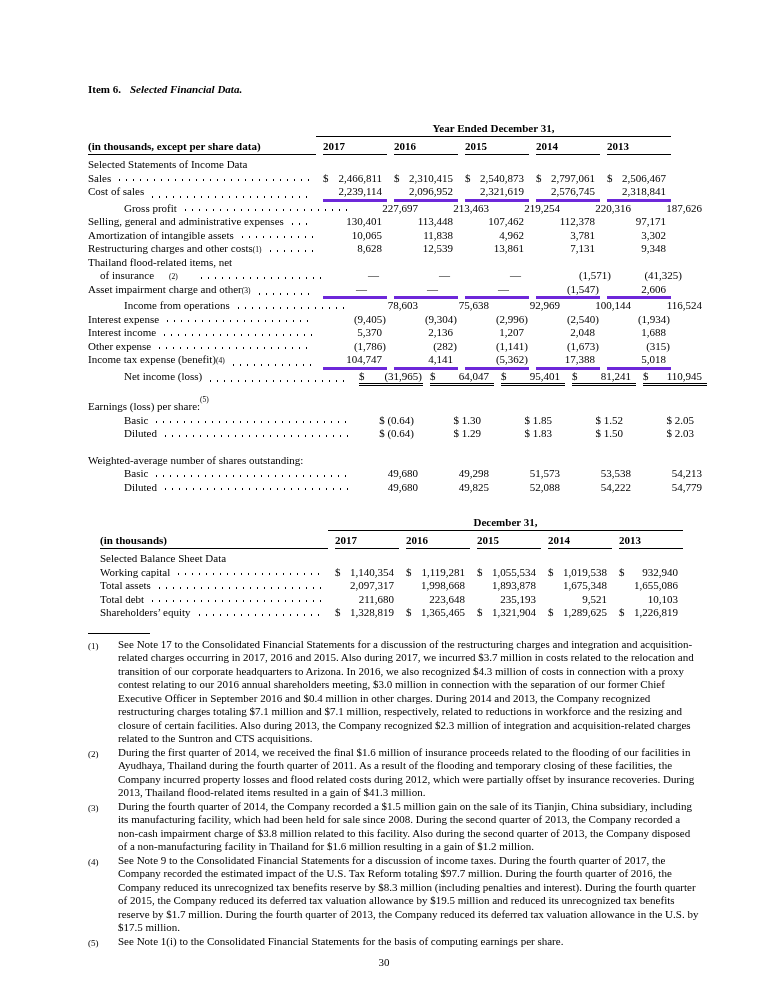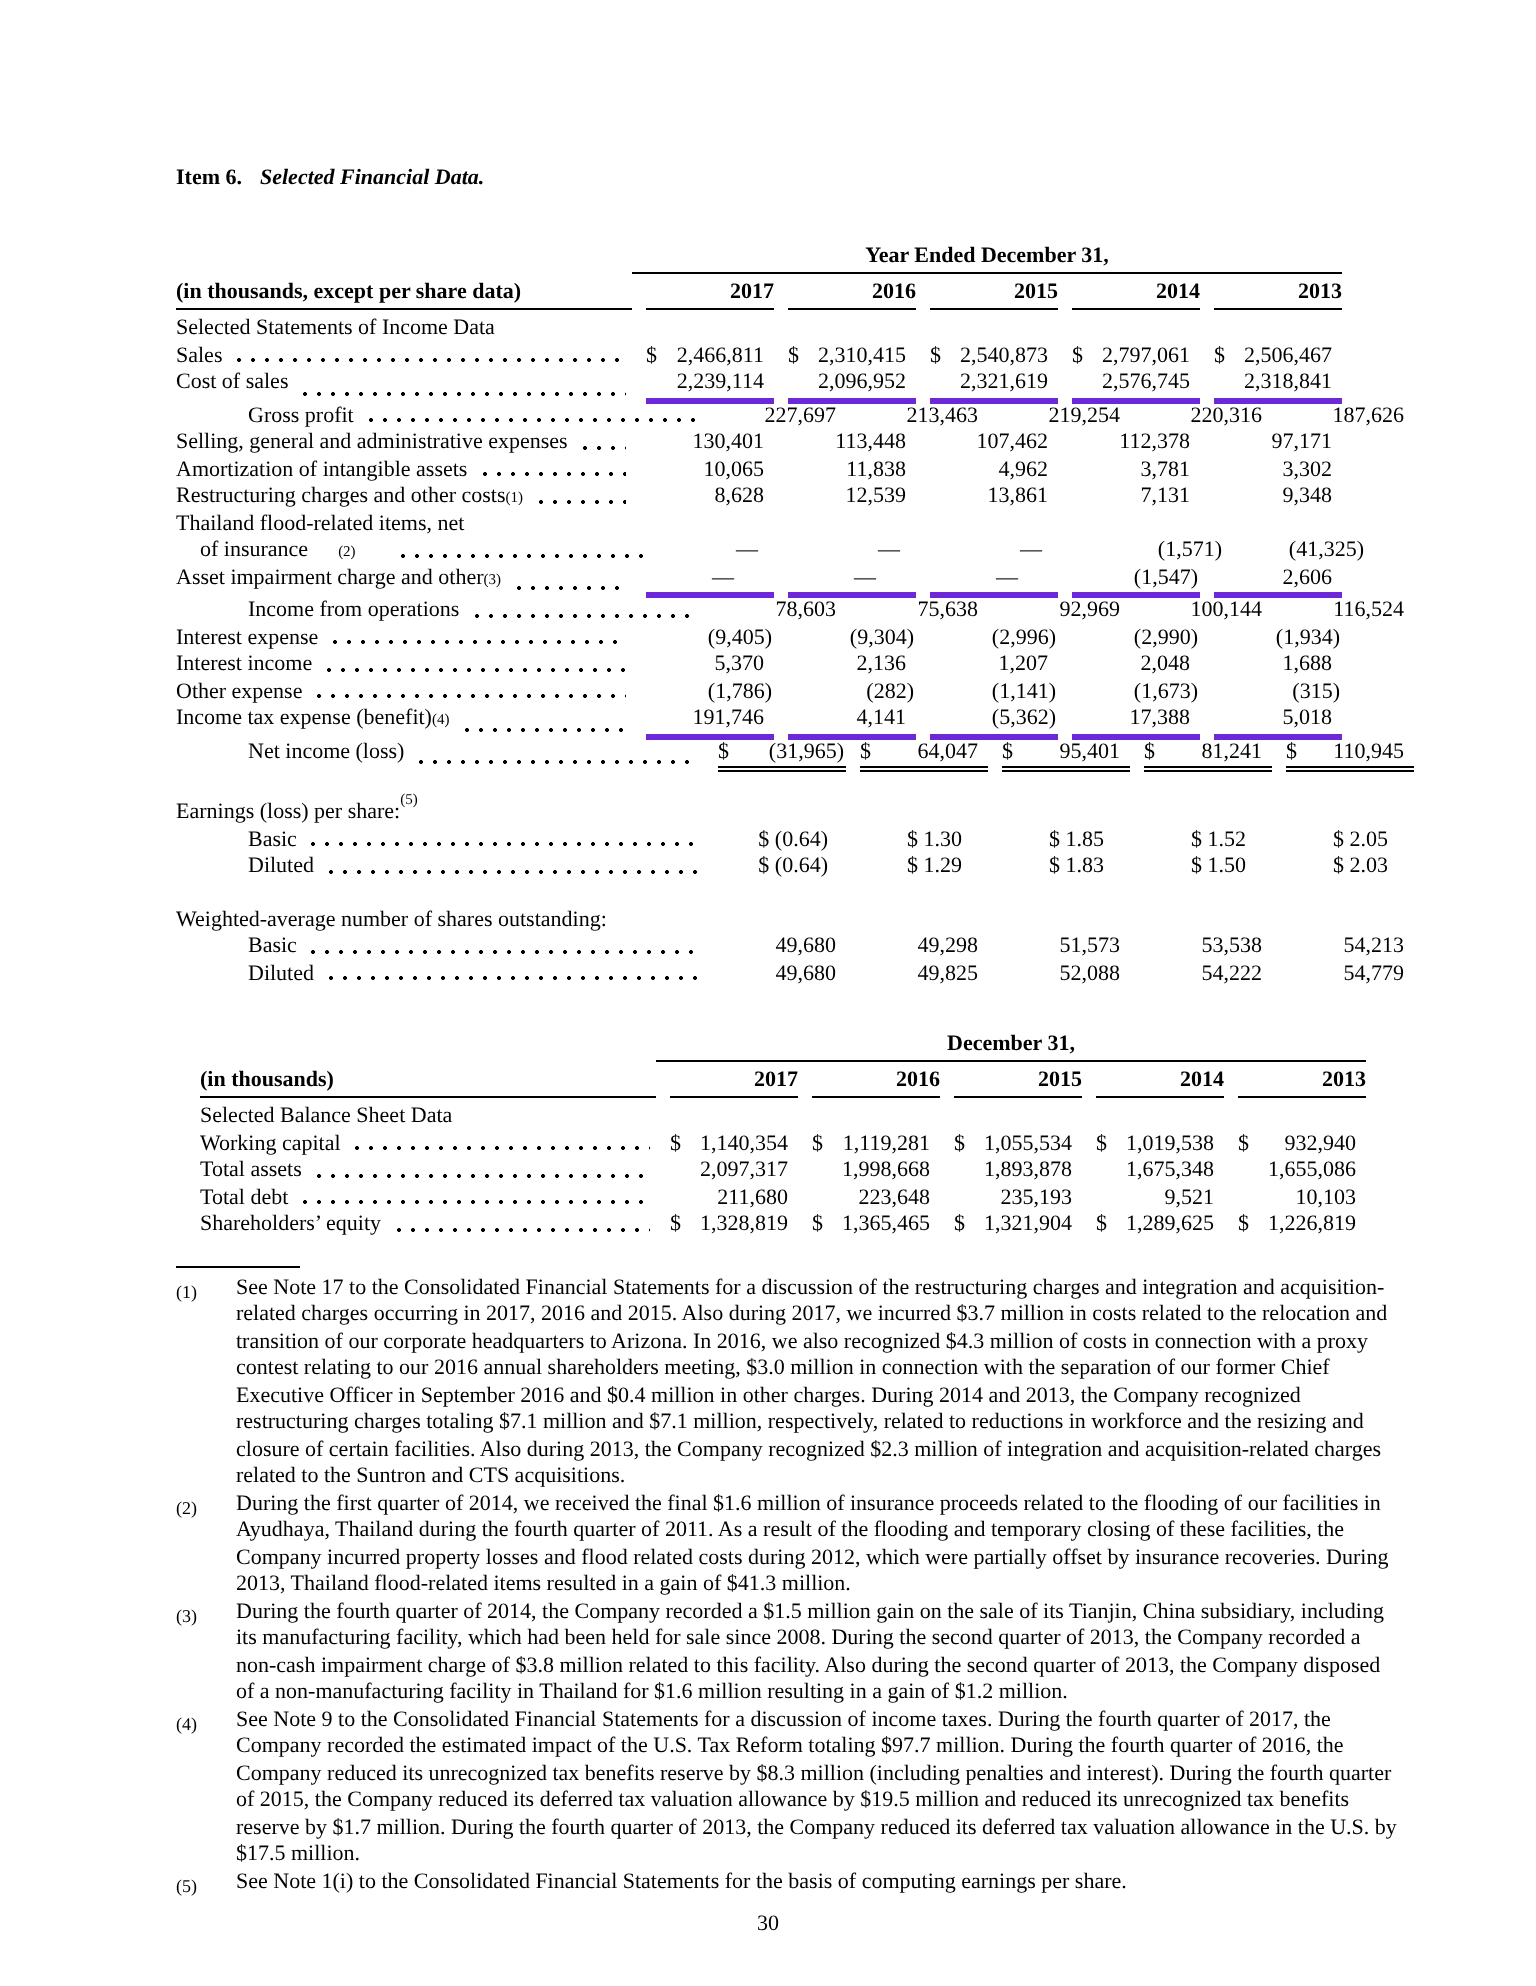--- a/index.html
+++ b/index.html
@@ -18,21 +18,21 @@
   .doc-title .bi{font-weight:bold;font-style:italic;margin-left:9px;}
 
   .fintable{width:583px;}
   .thead-period{display:flex;align-items:flex-end;height:15px;}
   .thead-period .stub{width:228px;flex:none;}
   .thead-period .period{flex:1 1 auto;text-align:center;font-weight:bold;
       border-bottom:1px solid #000;padding-bottom:1px;line-height:13px;}
   .thead-years{display:flex;align-items:flex-end;height:18px;margin-bottom:3px;}
   .thead-years .stub{width:228px;flex:none;font-weight:bold;border-bottom:1px solid #000;
       padding-bottom:1px;line-height:13px;white-space:nowrap;}
-  .yearcell{width:64px;flex:none;margin-left:7px;text-align:right;font-weight:bold;
+  .yearcell{width:64px;flex:none;margin-left:7px;text-align:left;font-weight:bold;
       border-bottom:1px solid #000;padding-bottom:1px;line-height:13px;}
 
   .trow{display:flex;line-height:13.5px;min-height:13.5px;}
   .trow.section .row-label{font-weight:normal;}
   .labelcell{width:228px;flex:none;display:flex;align-items:baseline;white-space:nowrap;}
   .labelwide{white-space:nowrap;}
   sup{font-size:7.5px;line-height:0;vertical-align:4px;}
   .leader{flex:1 1 auto;min-width:0;height:11px;align-self:flex-end;margin:0 3px 1px 5px;
       background-image:radial-gradient(circle,#000 0.9px,rgba(0,0,0,0) 1.1px);
       background-size:7px 4px;background-repeat:repeat-x;
@@ -293,21 +293,21 @@
           <div class="cell">
             <span class="val neg">(9,405)</span>
           </div>
           <div class="cell">
             <span class="val neg">(9,304)</span>
           </div>
           <div class="cell">
             <span class="val neg">(2,996)</span>
           </div>
           <div class="cell">
-            <span class="val neg">(2,990)</span>
+            <span class="val neg">(2,540)</span>
           </div>
           <div class="cell">
             <span class="val neg">(1,934)</span>
           </div>
         </div>
         <div class="trow">
           <div class="labelcell" style="padding-left: 0px;">
             <span>Interest income</span>
             <span class="leader"></span>
           </div>
@@ -348,21 +348,21 @@
             <span class="val neg">(315)</span>
           </div>
         </div>
         <div class="trow">
           <div class="labelcell" style="padding-left: 0px;">
             <span>Income tax expense  (benefit)</span>
             <sup>(4)</sup>
             <span class="leader"></span>
           </div>
           <div class="cell rule-single">
-            <span class="val pos">191,746</span>
+            <span class="val pos">104,747</span>
           </div>
           <div class="cell rule-single">
             <span class="val pos">4,141</span>
           </div>
           <div class="cell rule-single">
             <span class="val neg">(5,362)</span>
           </div>
           <div class="cell rule-single">
             <span class="val pos">17,388</span>
           </div>

